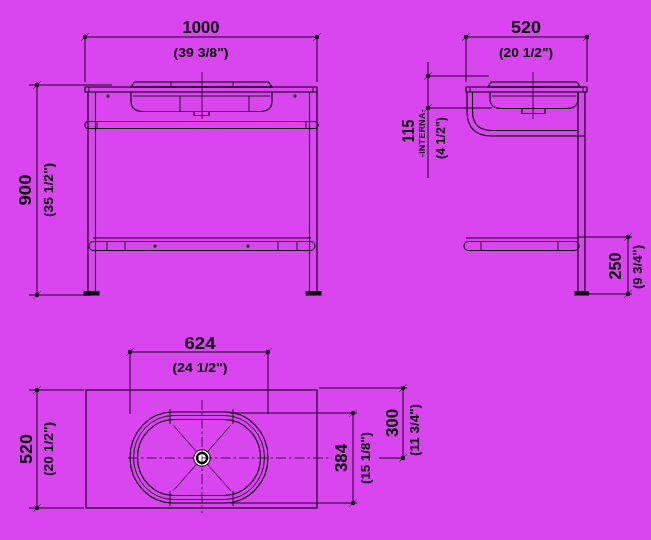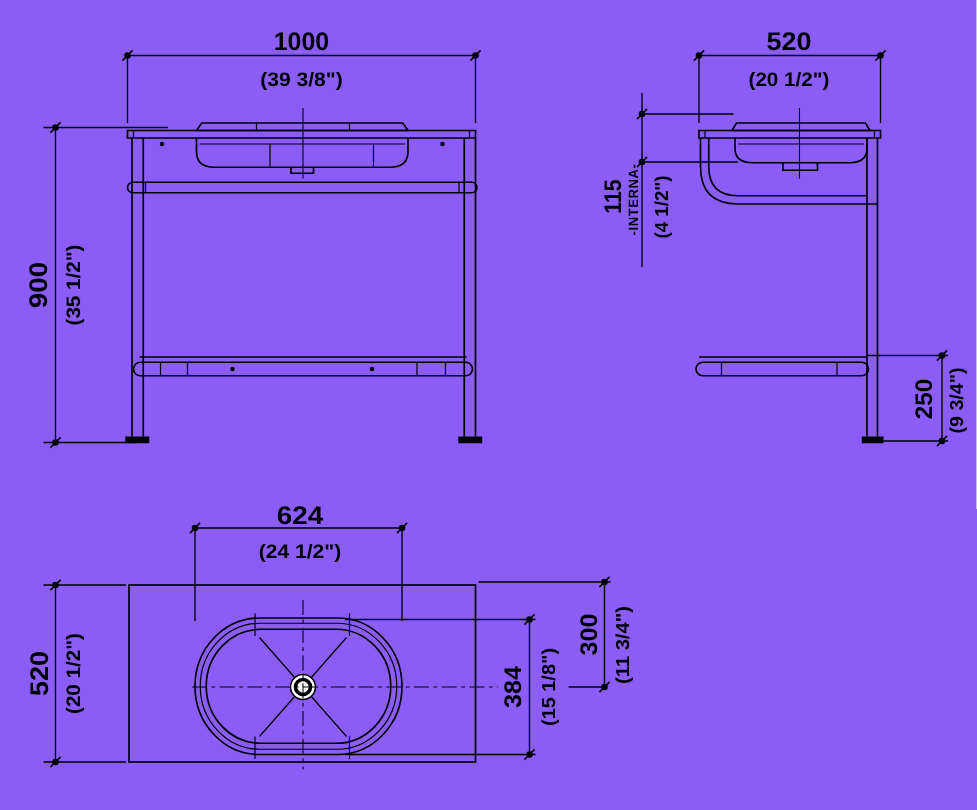--- a/index.html
+++ b/index.html
@@ -1,16 +1,16 @@
 <!DOCTYPE html>
 <html><head>
 <meta charset="utf-8">
 <style>
   html,body{margin:0;padding:0;background:#ffffff;}
-  .stage{width:651px;height:540px;background:#8b5cf6;position:relative;overflow:hidden;}
+  .stage{width:651px;height:540px;background:#d946ef;position:relative;overflow:hidden;}
   svg{display:block;}
   .ln{stroke:#000;stroke-width:1.1;fill:none;stroke-linecap:butt;}
   .thin{stroke:#000;stroke-width:0.8;fill:none;}
   .dim{stroke:#000;stroke-width:0.9;fill:none;}
   .cl{stroke:#000;stroke-width:0.7;fill:none;}
   .cld{stroke:#000;stroke-width:0.7;fill:none;stroke-dasharray:10 3 2.5 3;}
   .blk{fill:#000;stroke:none;}
   text{font-family:"Liberation Sans","DejaVu Sans",sans-serif;font-weight:bold;fill:#000;}
   .mm{font-size:17px;}
   .mm2{font-size:16px;}

